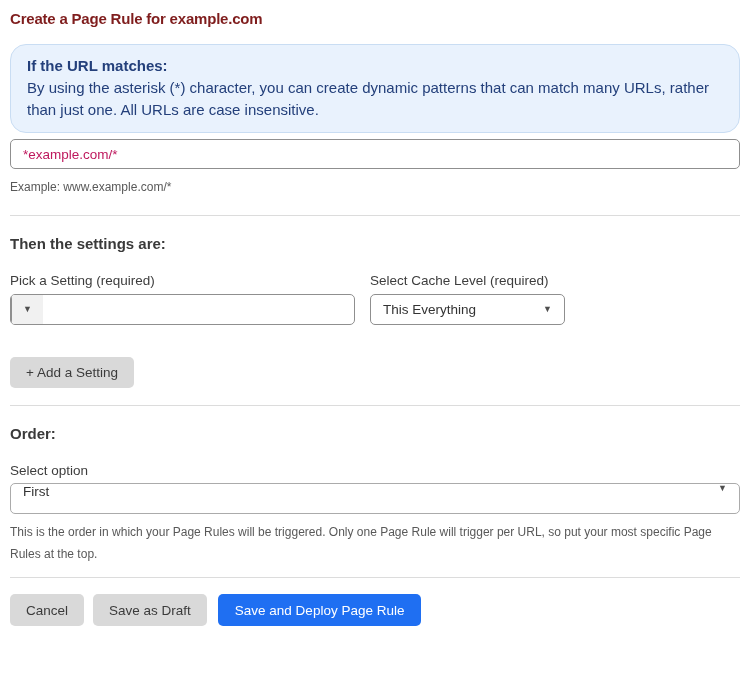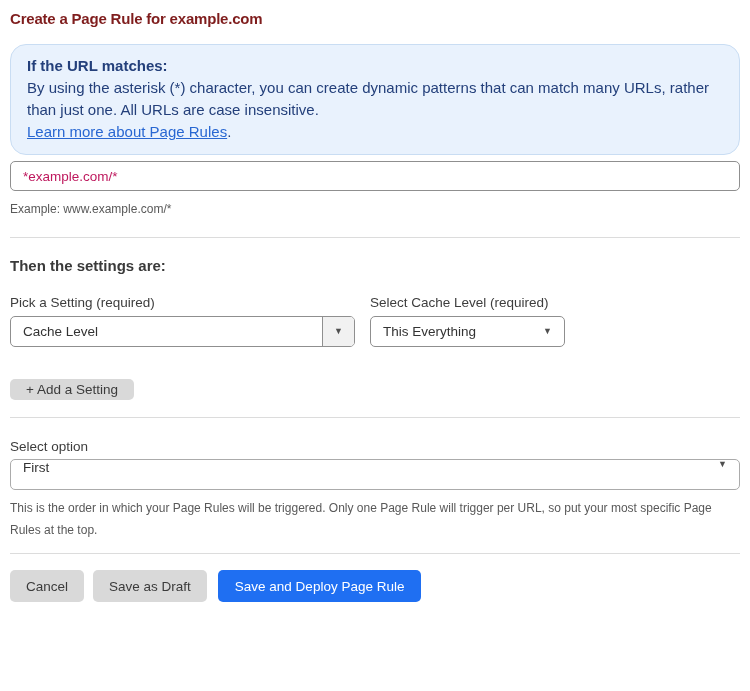--- a/index.html
+++ b/index.html
@@ -123,21 +123,21 @@
     border: none;
     background: #d9d9d9;
     color: #3b3b3b;
     border-radius: 5px;
     height: 31px;
     padding: 0 16px;
     font-size: 13.5px;
     font-family: "Liberation Sans", sans-serif;
     cursor: pointer;
   }
-  .add-setting { margin-top: 32px; height: 21px; }
+  .add-setting { margin-top: 32px; height: 31px; }
 
   .order-heading { margin-top: 19px; }
   .order-select-label { margin-top: 21px; }
   .order-select {
     margin-top: 5px;
     width: 100%;
     height: 31px;
     border: 1px solid #ababab;
     border-radius: 5px;
     background: #fff;
@@ -173,55 +173,54 @@
 </head>
 <body>
 
 <div class="container">
 
   <h1 class="page-title">Create a Page Rule for example.com</h1>
 
   <div class="info-box">
     <div class="info-heading">If the URL matches:</div>
     <div class="info-body">By using the asterisk (*) character, you can create dynamic patterns that can match many URLs, rather than just one. All URLs are case insensitive.</div>
-    <div><a>Learn more about Page Rules</a><span>.</span></div>
   </div>
 
   <input class="text-input" type="text" value="*example.com/*" style="">
   <div class="helper-text">Example: www.example.com/*</div>
 
   <hr class="divider">
 
   <div class="section-heading">Then the settings are:</div>
 
   <div class="settings-row">
     <div class="settings-col-1">
       <label class="field-label">Pick a Setting (required)</label>
       <div class="dropdown">
-        <span class="dd-value">Cache Level</span>
         <span class="dd-caret-section">
             <span class="caret">▼</span>
           </span>
       </div>
     </div>
     <div class="settings-col-2">
       <label class="field-label">Select Cache Level (required)</label>
       <div class="dropdown simple">
         <span class="dd-value">This Everything</span>
         <span class="dd-caret-inline">
             <span class="caret">▼</span>
           </span>
       </div>
     </div>
   </div>
 
   <button class="gray-button add-setting">+ Add a Setting</button>
 
   <hr class="divider">
 
+  <div class="section-heading order-heading">Order:</div>
 
   <label class="field-label order-select-label">Select option</label>
   <div class="order-select">
     <span>First</span>
     <span class="caret">▼</span>
   </div>
   <div class="helper-text">This is the order in which your Page Rules will be triggered. Only one Page Rule will trigger per URL, so put your most specific Page Rules at the top.</div>
 
   <hr class="divider footer-divider">
 

